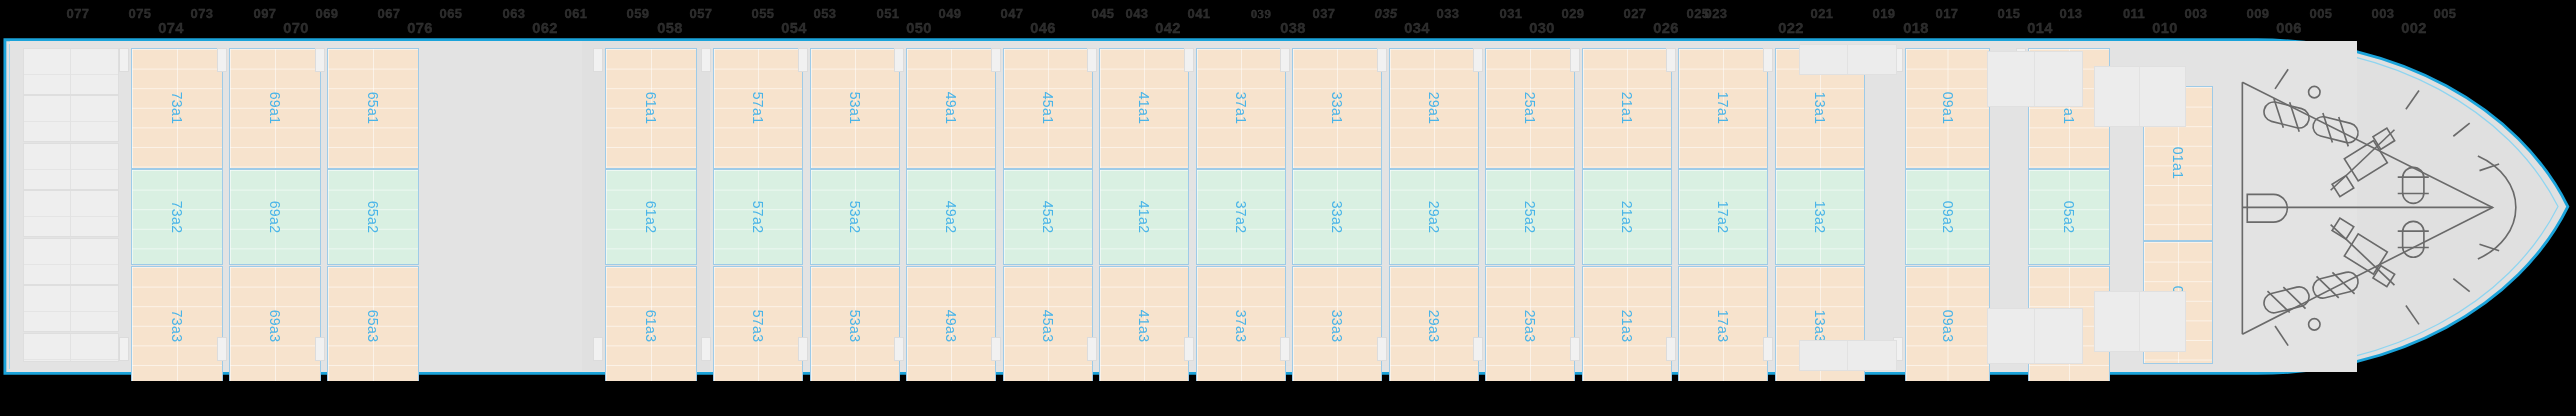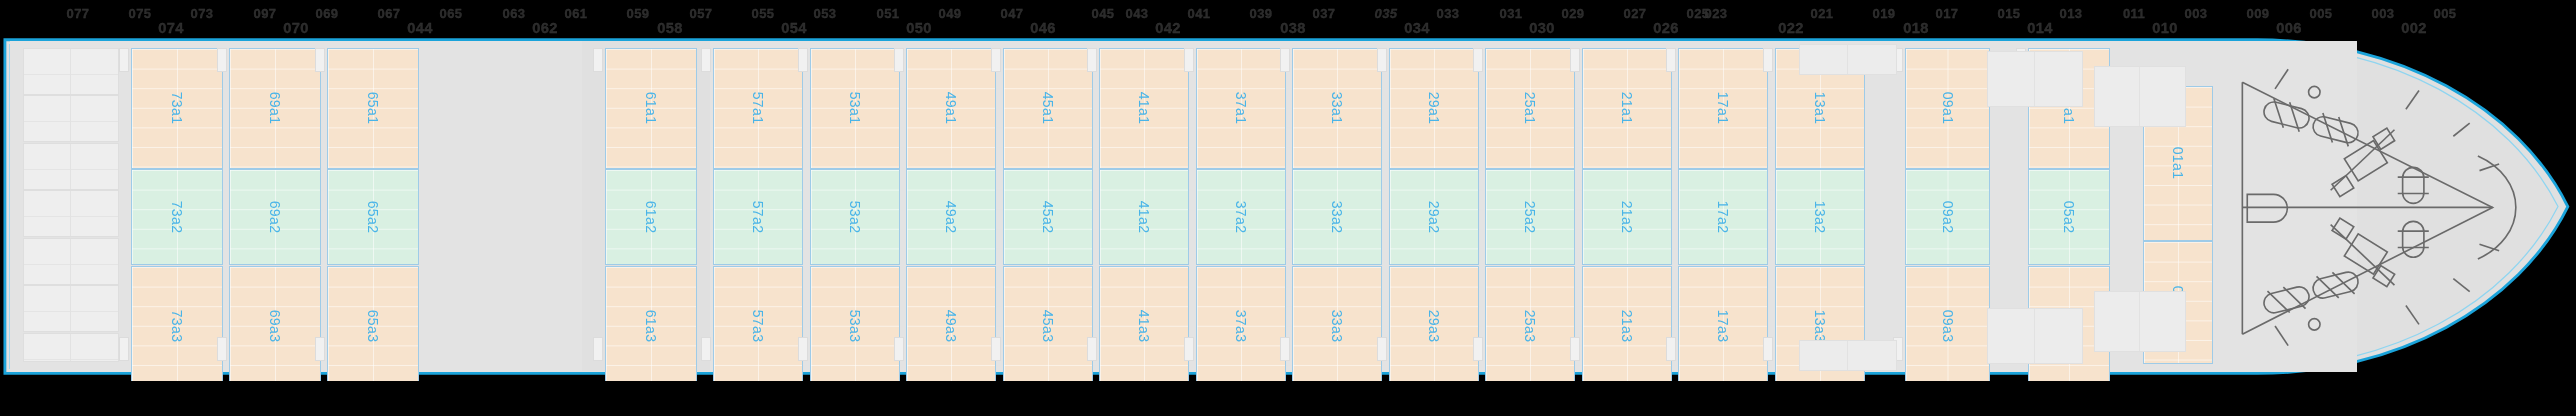--- a/index.html
+++ b/index.html
@@ -115,21 +115,21 @@
     <div class="frame-tick odd" style="left: 638px;">059</div>
     <div class="frame-tick odd" style="left: 701px;">057</div>
     <div class="frame-tick odd" style="left: 763px;">055</div>
     <div class="frame-tick odd" style="left: 825px;">053</div>
     <div class="frame-tick odd" style="left: 888px;">051</div>
     <div class="frame-tick odd" style="left: 950px;">049</div>
     <div class="frame-tick odd" style="left: 1012px;">047</div>
     <div class="frame-tick odd" style="left: 1075px; margin-left: 28px;">045</div>
     <div class="frame-tick odd" style="left: 1137px;">043</div>
     <div class="frame-tick odd" style="left: 1199px;">041</div>
-    <div class="frame-tick odd" style="left: 1261px;">039</div>
+    <div class="frame-tick odd" style="left: 1261px; font-family: Liberation Serif, serif;">039</div>
     <div class="frame-tick odd" style="left: 1324px;">037</div>
     <div class="frame-tick odd" style="left: 1386px; font-style: italic;">035</div>
     <div class="frame-tick odd" style="left: 1448px;">033</div>
     <div class="frame-tick odd" style="left: 1511px;">031</div>
     <div class="frame-tick odd" style="left: 1573px;">029</div>
     <div class="frame-tick odd" style="left: 1635px;">027</div>
     <div class="frame-tick odd" style="left: 1698px;">025</div>
     <div class="frame-tick odd" style="left: 1716px;">023</div>
     <div class="frame-tick odd" style="left: 1822px;">021</div>
     <div class="frame-tick odd" style="left: 1884px;">019</div>
@@ -137,21 +137,21 @@
     <div class="frame-tick odd" style="left: 2009px;">015</div>
     <div class="frame-tick odd" style="left: 2071px;">013</div>
     <div class="frame-tick odd" style="left: 2134px;">011</div>
     <div class="frame-tick odd" style="left: 2196px;">003</div>
     <div class="frame-tick odd" style="left: 2258px;">009</div>
     <div class="frame-tick odd" style="left: 2321px;">005</div>
     <div class="frame-tick odd" style="left: 2383px;">003</div>
     <div class="frame-tick odd" style="left: 2445px;">005</div>
     <div class="frame-tick even" style="left: 171px;">074</div>
     <div class="frame-tick even" style="left: 296px;">070</div>
-    <div class="frame-tick even" style="left: 420px;">044</div>
+    <div class="frame-tick even" style="left: 420px;">076</div>
     <div class="frame-tick even" style="left: 545px;">062</div>
     <div class="frame-tick even" style="left: 670px;">058</div>
     <div class="frame-tick even" style="left: 794px;">054</div>
     <div class="frame-tick even" style="left: 919px;">050</div>
     <div class="frame-tick even" style="left: 1043px;">046</div>
     <div class="frame-tick even" style="left: 1168px;">042</div>
     <div class="frame-tick even" style="left: 1293px;">038</div>
     <div class="frame-tick even" style="left: 1417px;">034</div>
     <div class="frame-tick even" style="left: 1542px;">030</div>
     <div class="frame-tick even" style="left: 1666px;">026</div>

